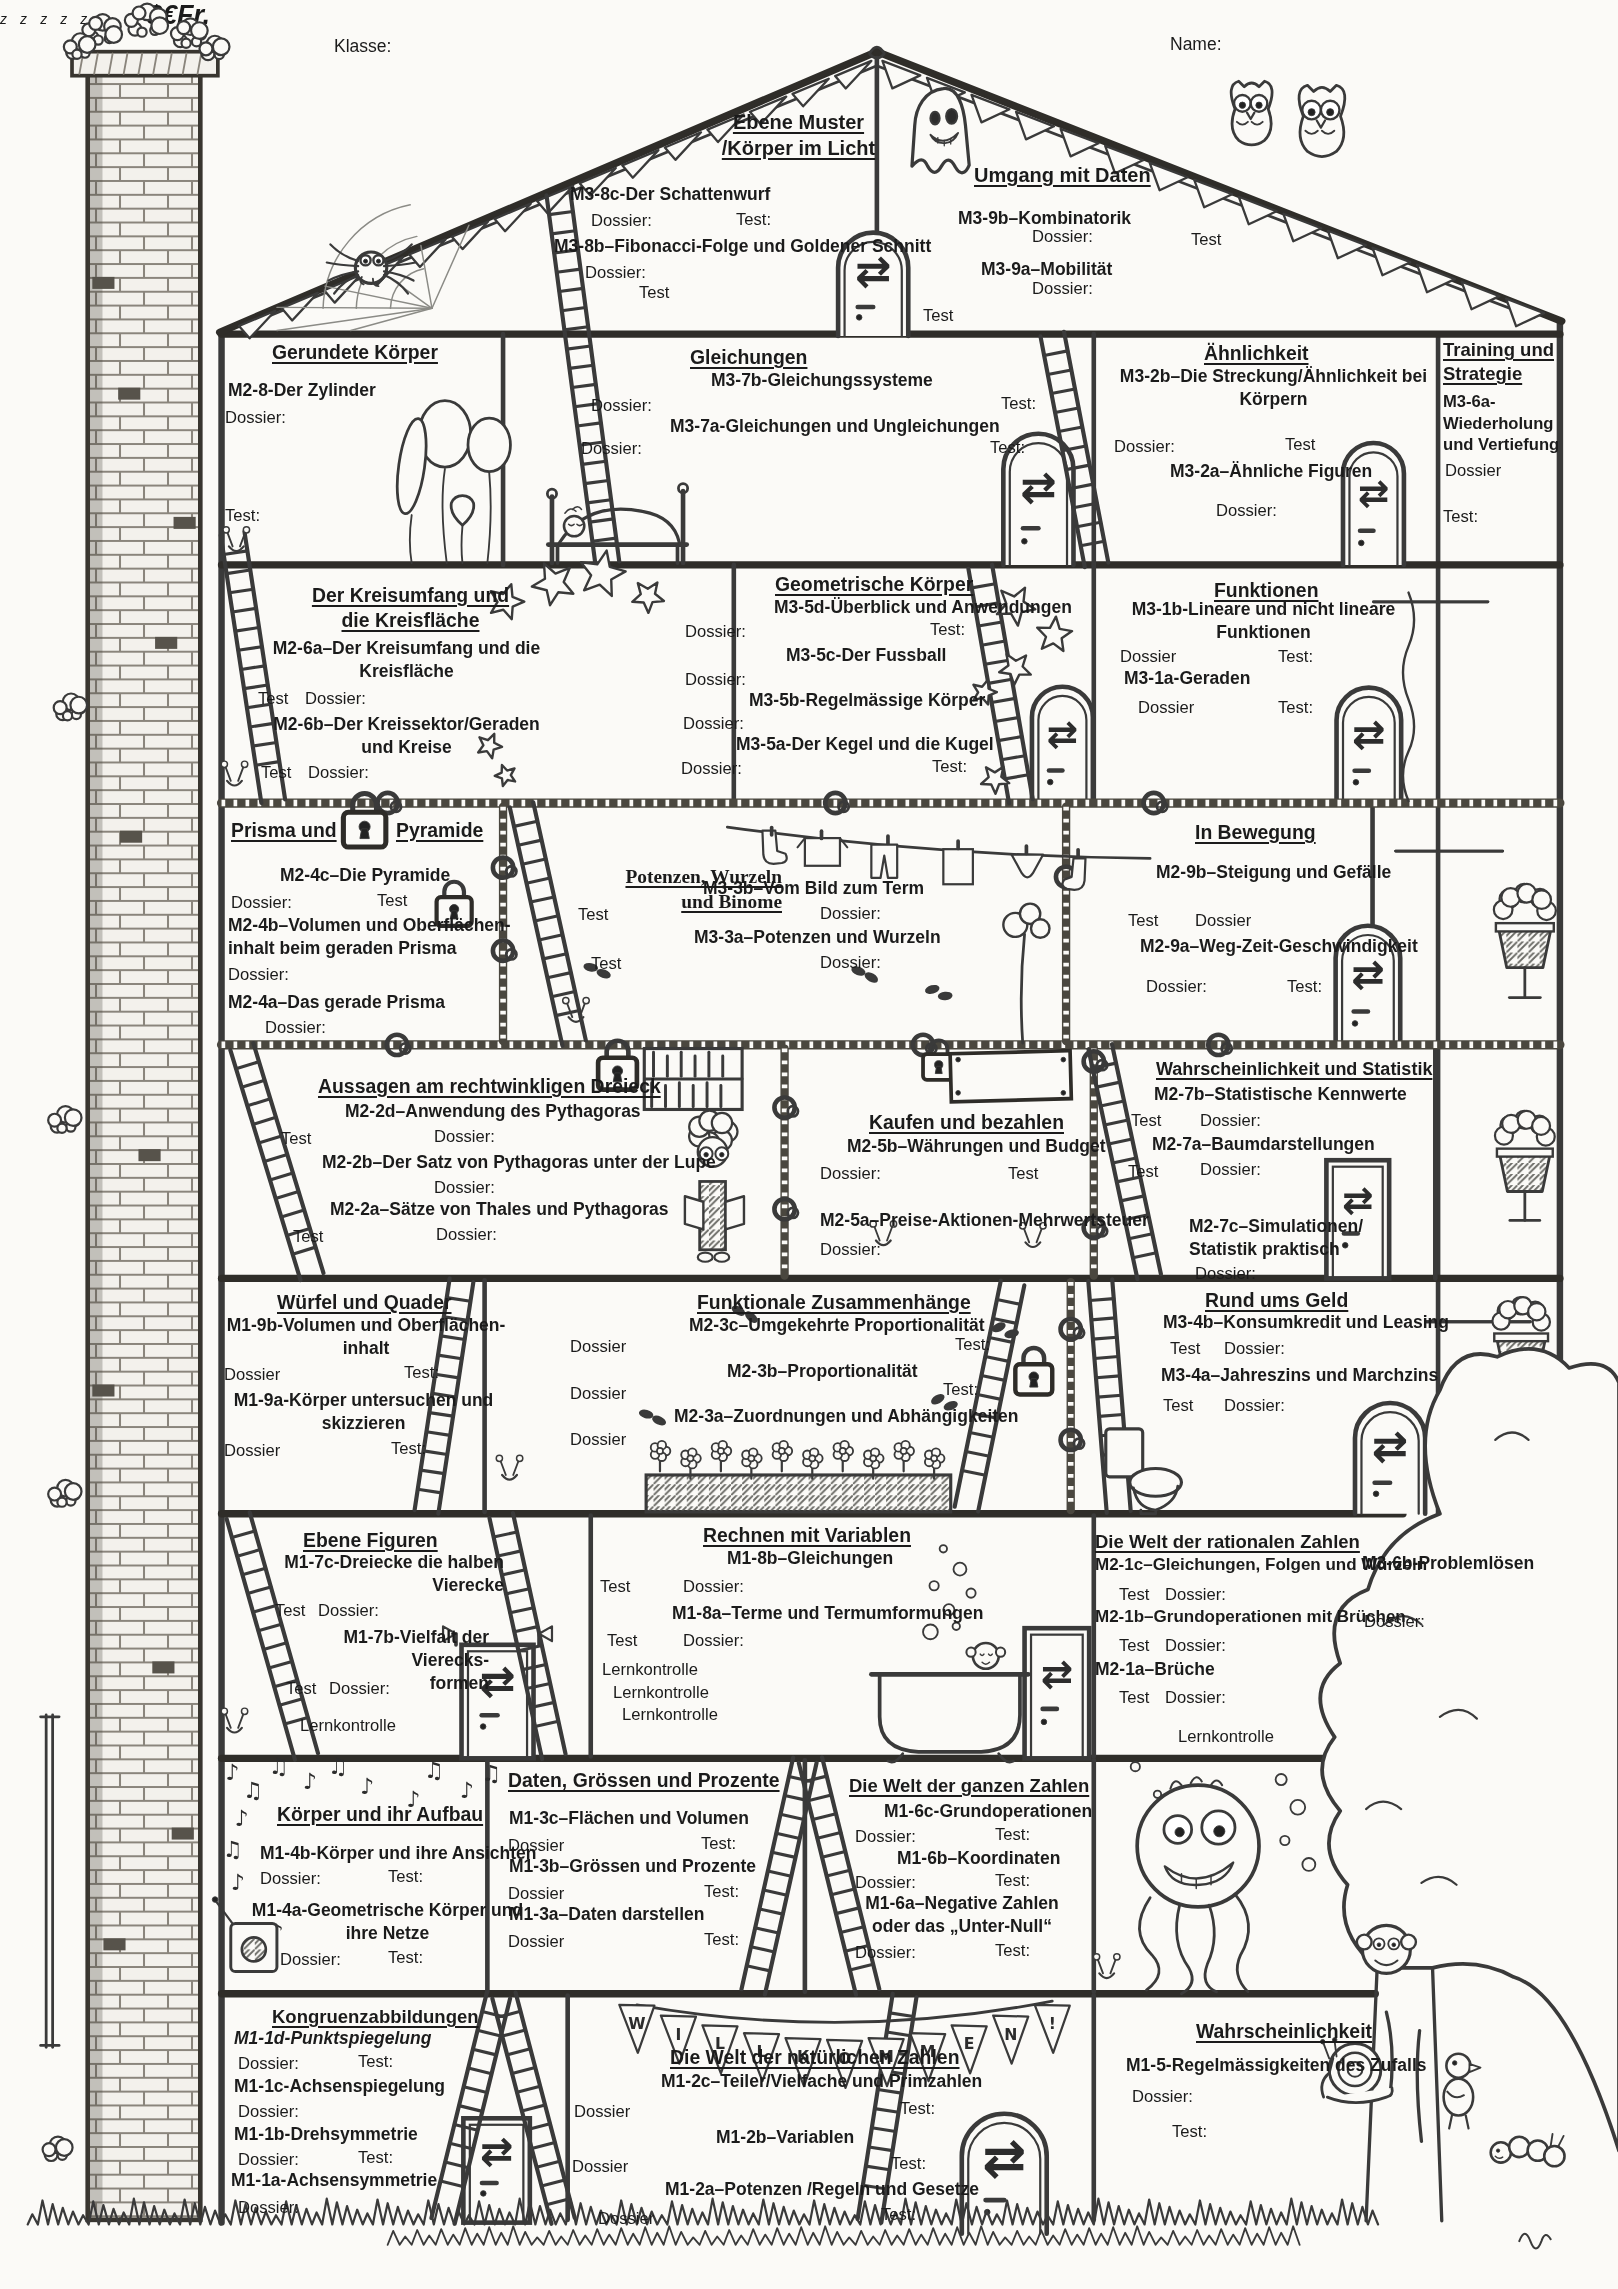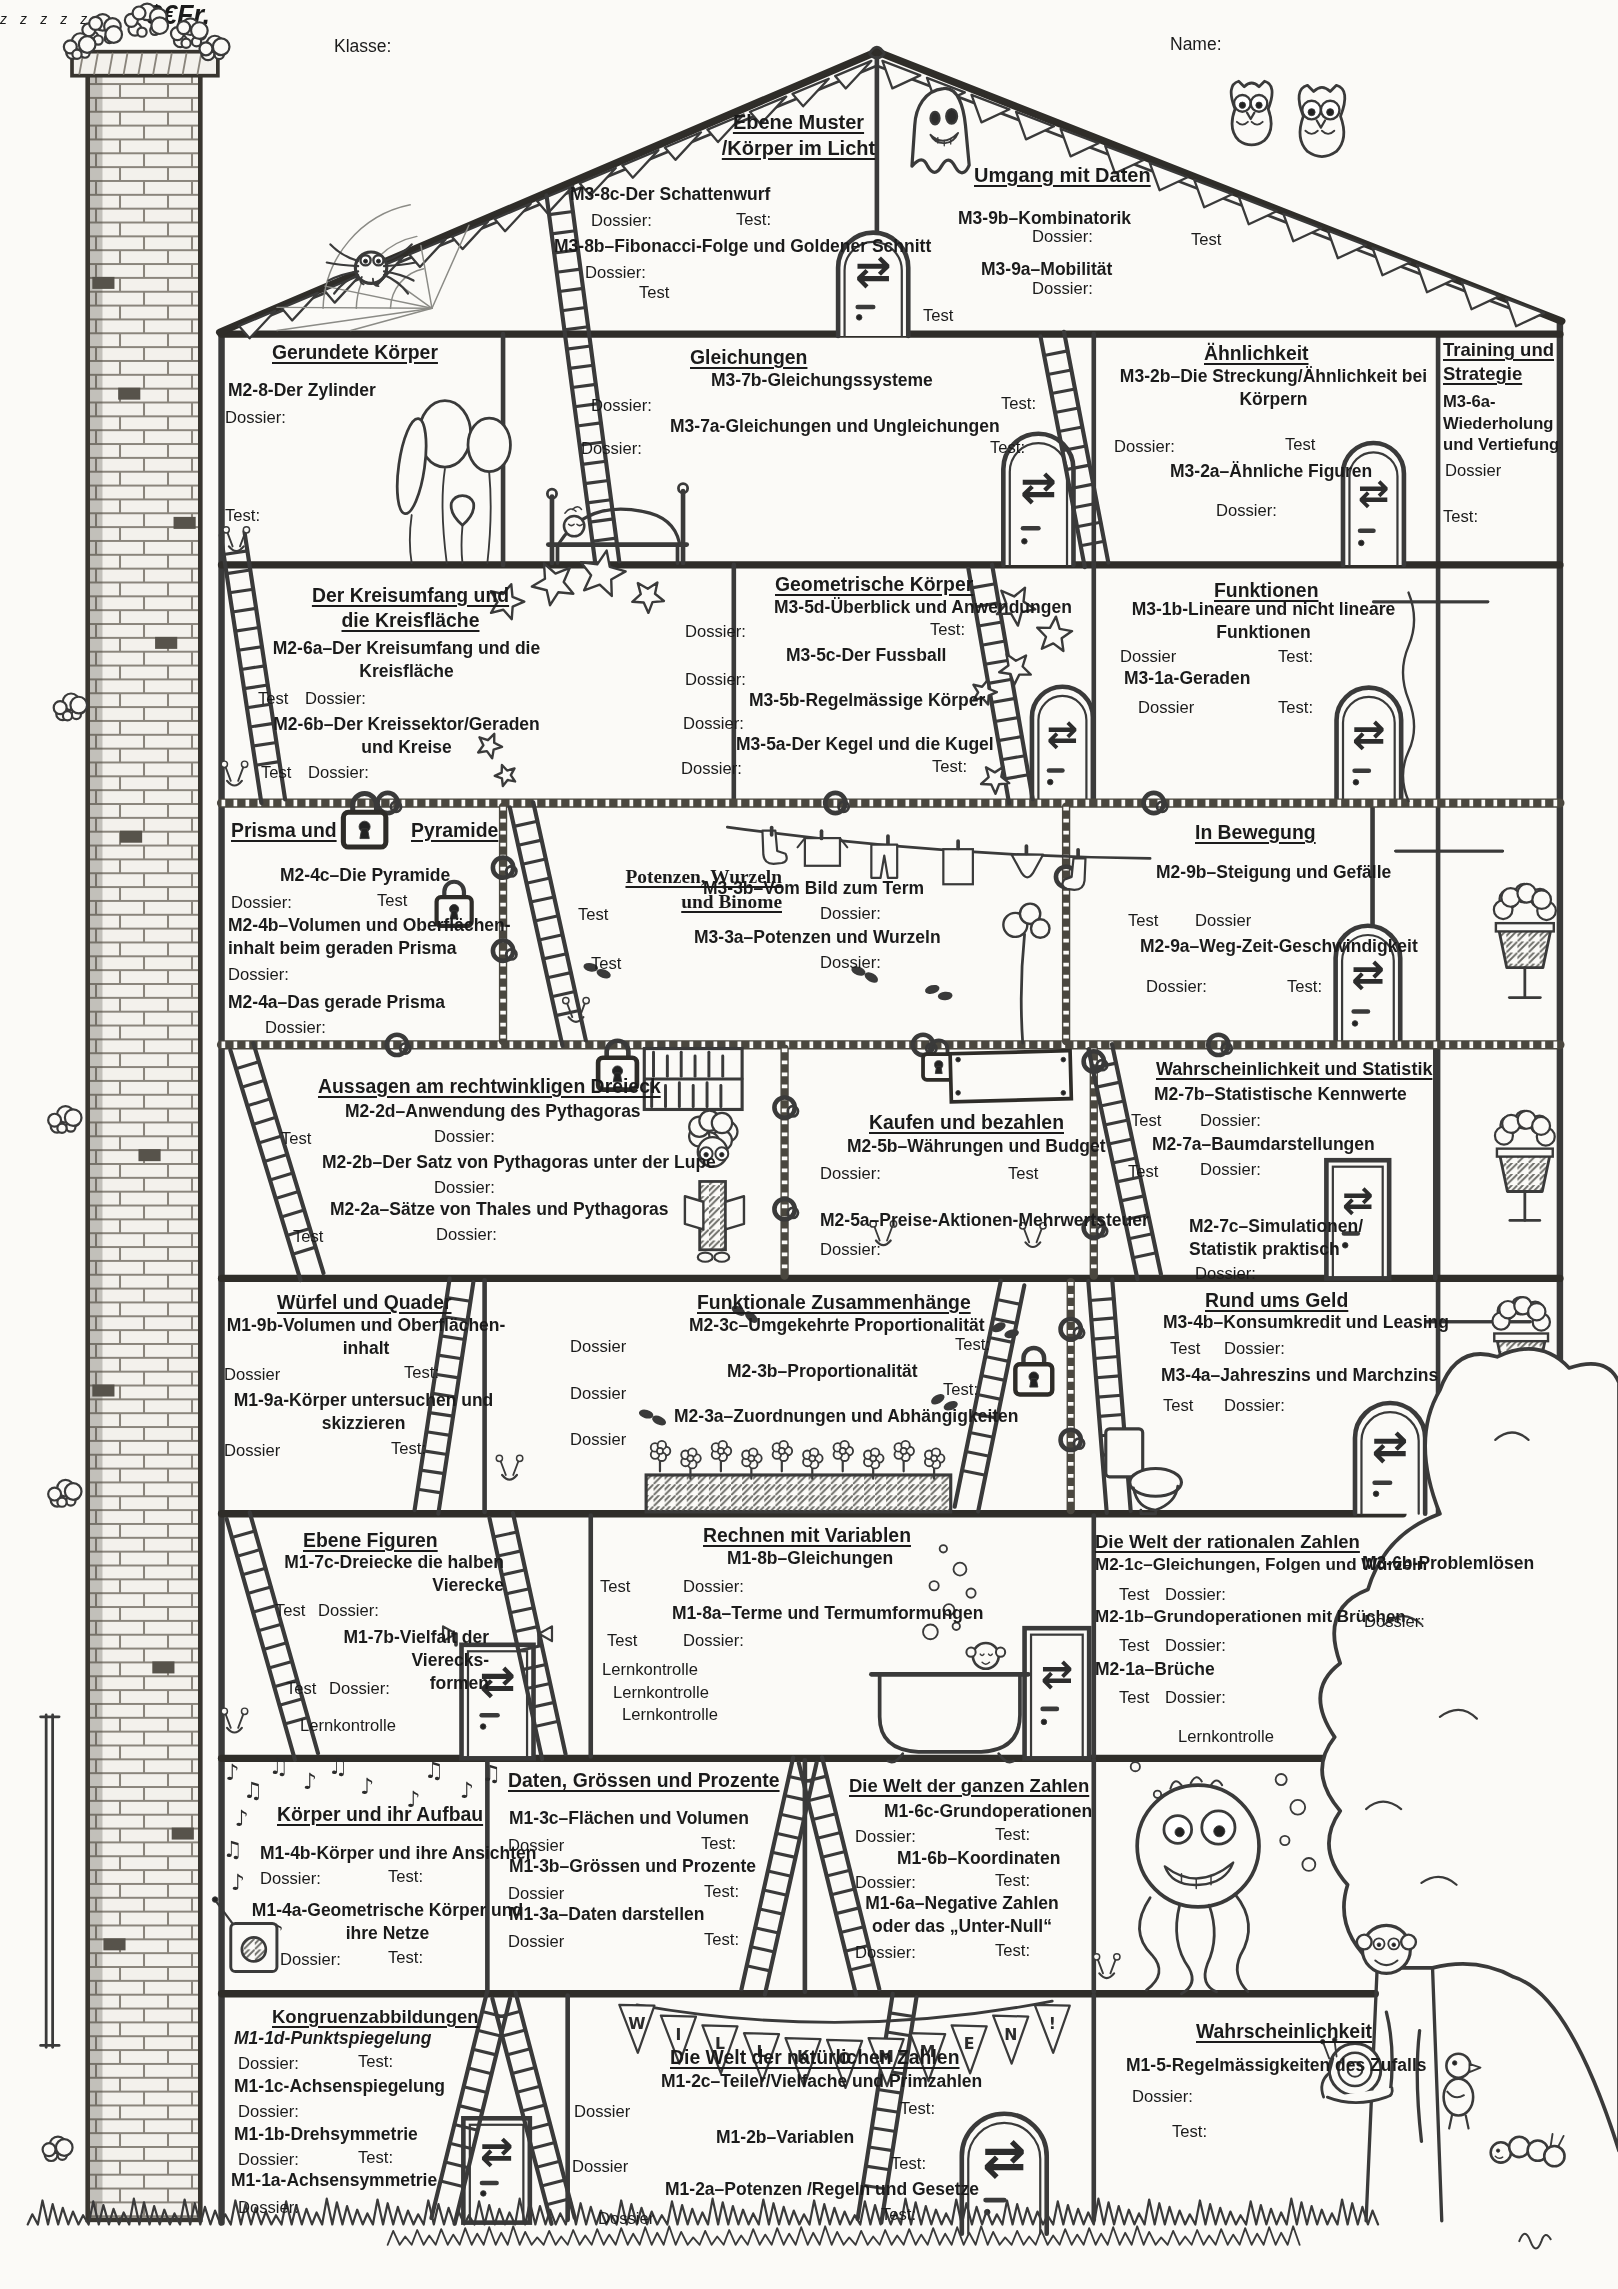--- a/index.html
+++ b/index.html
@@ -1200,21 +1200,21 @@
 Funktionen</span>
   <span class="l" style="left:1120px;top:646px;">Dossier</span>
   <span class="l" style="left:1278px;top:646px;">Test:</span>
   <span class="t" style="left:1124px;top:667px;">M3-1a-Geraden</span>
   <span class="l" style="left:1138px;top:697px;">Dossier</span>
   <span class="l" style="left:1278px;top:697px;">Test:</span>
 </div>
 
 <div class="room">
   <span class="ti" style="left:231px;top:818px;">Prisma   und</span>
-  <span class="ti" style="left:411px;top:818px;">Pyramide</span>
+  <span class="ti" style="left:396px;top:818px;">Pyramide</span>
   <span class="t" style="left:280px;top:864px;">M2-4c–Die Pyramide</span>
   <span class="l" style="left:231px;top:892px;">Dossier:</span>
   <span class="l" style="left:377px;top:890px;">Test</span>
   <span class="t pre" style="left:228px;top:914px;">M2-4b–Volumen und Oberflächen-
 inhalt beim geraden Prisma</span>
   <span class="l" style="left:228px;top:964px;">Dossier:</span>
   <span class="t" style="left:228px;top:991px;">M2-4a–Das gerade Prisma</span>
   <span class="l" style="left:265px;top:1017px;">Dossier:</span>
 </div>
 

